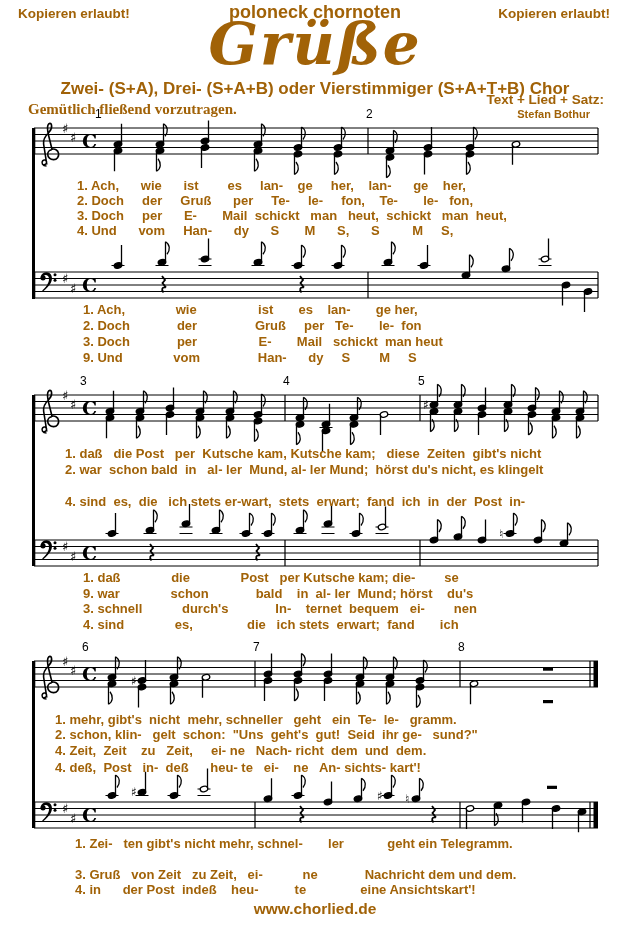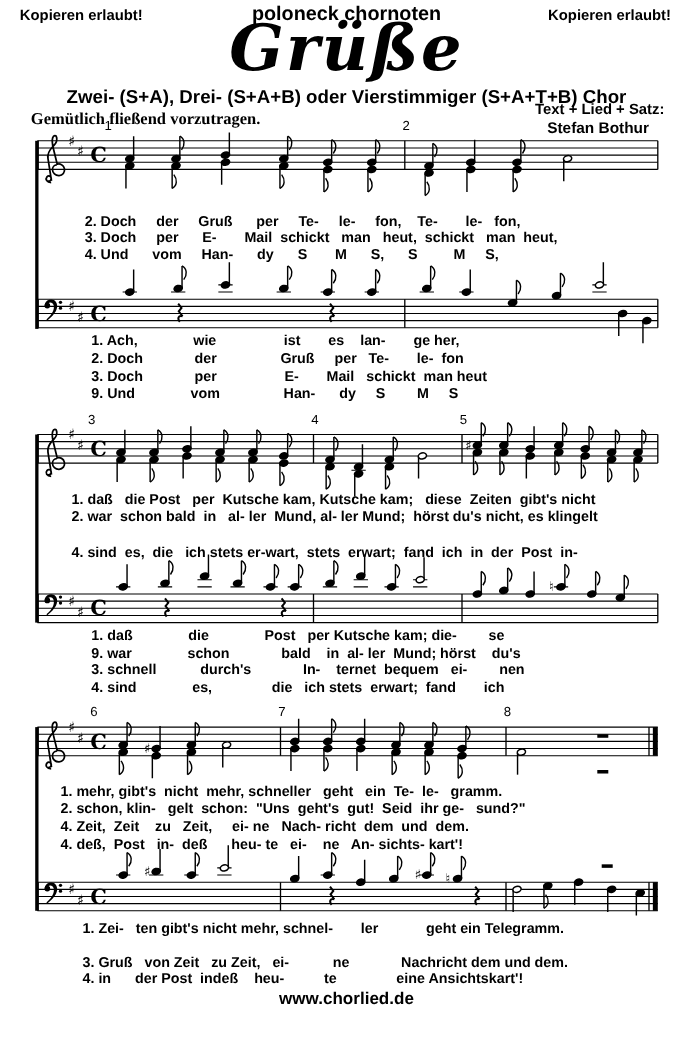--- a/index.html
+++ b/index.html
@@ -1,29 +1,29 @@
 <!DOCTYPE html>
 <html><head>
 <meta charset="utf-8">
 <style>
   html,body{margin:0;padding:0;background:#888;}
-  .page{position:relative;width:630px;height:945px;background:#ffffff;color:#000000;
+  .page{position:relative;width:630px;height:945px;background:#ffffff;color:#a16207;
         font-family:"Liberation Sans",sans-serif;overflow:hidden;margin:0 auto;}
   .abs{position:absolute;}
   .b{font-weight:bold;}
   .copyleft{left:18px;top:6px;font-size:13.5px;}
   .brand{left:0;top:2px;width:100%;text-align:center;font-size:18px;}
   .copyright{right:20px;top:6px;font-size:13.5px;}
   .title{left:0;top:10px;width:100%;text-align:center;
          font-family:"DejaVu Serif",serif;font-style:italic;font-weight:bold;
          font-size:58px;letter-spacing:2px;}
   .subtitle{left:0;top:79px;width:100%;text-align:center;font-size:17px;font-weight:bold;}
   .tempo{left:28px;top:101px;font-family:"Liberation Serif",serif;font-weight:bold;font-size:15px;}
   .creditlabel{right:26px;top:92px;font-size:13.5px;font-weight:bold;}
-  .creditname{right:40px;top:108px;font-size:14px;font-weight:bold;margin-left:15px;}
+  .creditname{right:40px;top:108px;font-size:11px;font-weight:bold;margin-left:15px;}
   .footer{left:0;top:900px;width:100%;text-align:center;font-size:15.5px;font-weight:bold;}
   .lyr{position:absolute;white-space:pre;font-weight:bold;font-size:13px;line-height:15px;}
   svg.staff{position:absolute;left:0;width:630px;height:96px;}
   .sysbar{position:absolute;left:32px;width:3px;background:#000;}
 </style>
 </head>
 <body>
 
 <div class="page">
 
@@ -500,20 +500,21 @@
       <line x1="494.5" y1="40.25" x2="494.5" y2="59.75" stroke="#000" stroke-width="1.3"></line>
       <path d="M494.5 59.75 c4.5 -2.5 5 -8 1.5 -12.5" stroke="#000" stroke-width="1.3" fill="none"></path>
       <ellipse cx="526" cy="36" rx="3.8" ry="2.7" transform="rotate(-15 526 36)" fill="#000" stroke="#000" stroke-width="1.4"></ellipse>
       <line x1="522.5" y1="37" x2="522.5" y2="56.5" stroke="#000" stroke-width="1.3"></line>
       <ellipse cx="556" cy="42.5" rx="3.8" ry="2.7" transform="rotate(-15 556 42.5)" fill="#000" stroke="#000" stroke-width="1.4"></ellipse>
       <line x1="552.5" y1="43.5" x2="552.5" y2="63" stroke="#000" stroke-width="1.3"></line>
       <ellipse cx="582" cy="45.75" rx="3.8" ry="2.7" transform="rotate(-15 582 45.75)" fill="#000" stroke="#000" stroke-width="1.4"></ellipse>
       <line x1="578.5" y1="46.75" x2="578.5" y2="66.25" stroke="#000" stroke-width="1.3"></line>
     </svg>
 
+  <div class="lyr" style="left:77px;top:178px">1. Ach,      wie      ist        es     lan-    ge     her,    lan-      ge    her,</div>
   <div class="lyr" style="left:77px;top:193px">2. Doch     der     Gruß      per     Te-     le-     fon,    Te-       le-   fon,</div>
   <div class="lyr" style="left:77px;top:208px">3. Doch     per      E-       Mail  schickt   man   heut,  schickt   man  heut,</div>
   <div class="lyr" style="left:77px;top:223px">4. Und      vom     Han-      dy      S       M      S,      S         M     S,</div>
 
   <div class="lyr" style="left:83px;top:302px">1. Ach,              wie                 ist       es    lan-       ge her,</div>
   <div class="lyr" style="left:83px;top:318px">2. Doch             der                Gruß     per   Te-       le-  fon</div>
   <div class="lyr" style="left:83px;top:334px">3. Doch             per                 E-       Mail   schickt  man heut</div>
   <div class="lyr" style="left:83px;top:350px">9. Und              vom                Han-      dy     S        M     S</div>
 
   <div class="lyr" style="left:65px;top:446px">1. daß   die Post   per  Kutsche kam, Kutsche kam;   diese  Zeiten  gibt's nicht</div>

